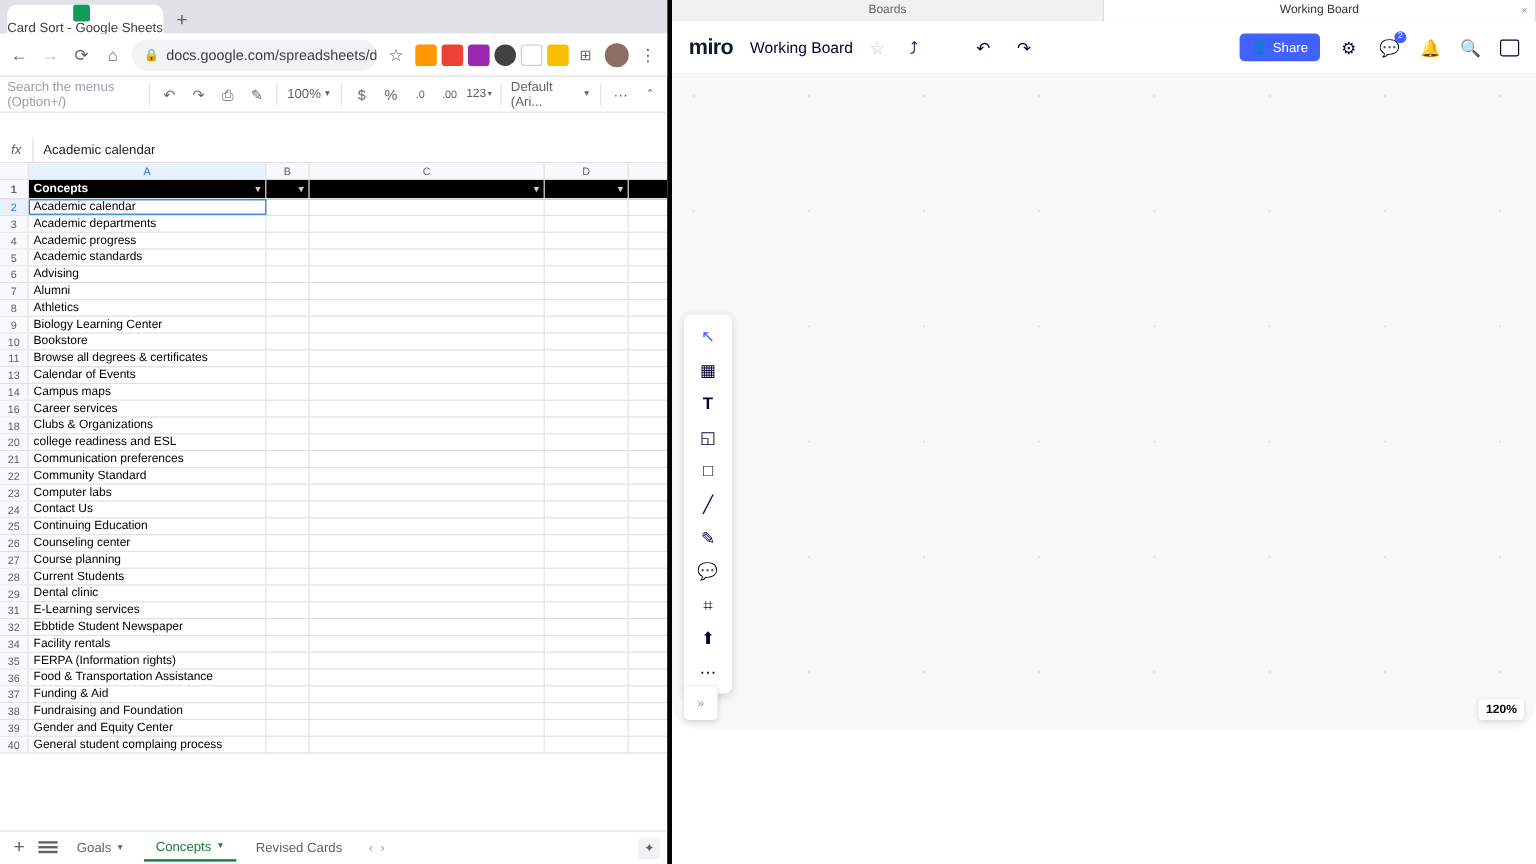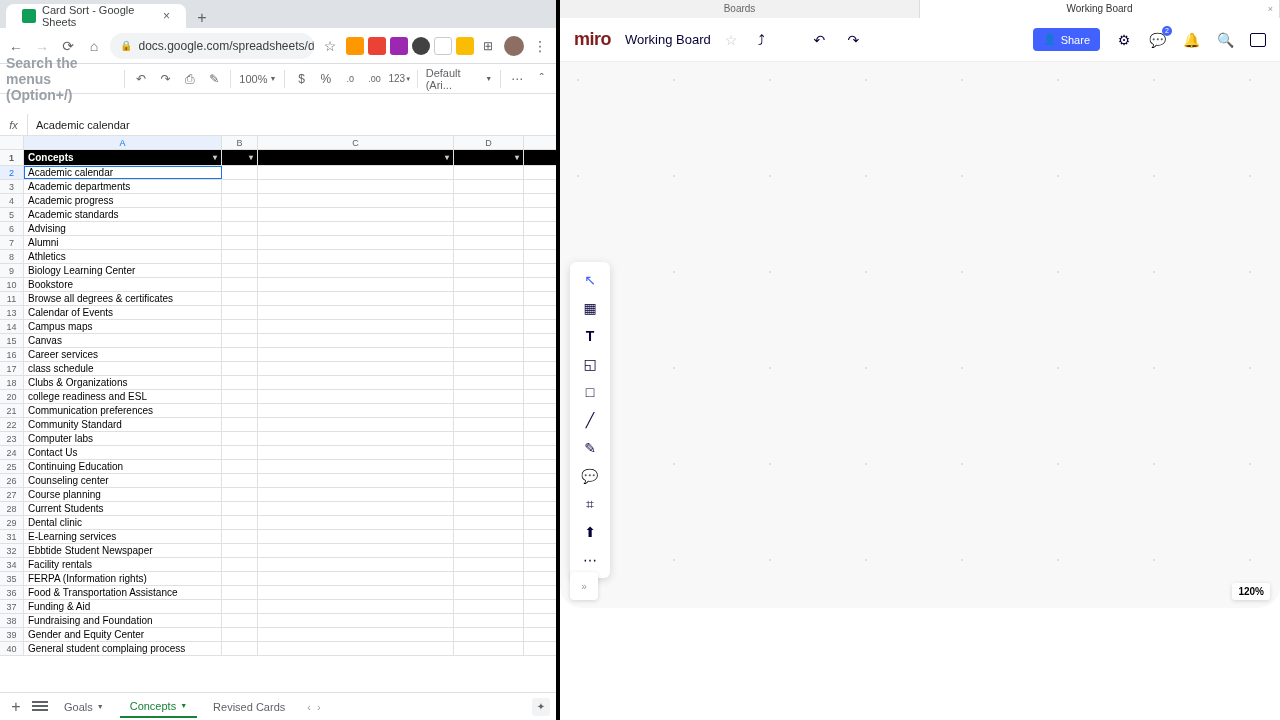--- a/index.html
+++ b/index.html
@@ -3,36 +3,36 @@
 <meta charset="utf-8">
 <style>
   * { margin: 0; padding: 0; box-sizing: border-box; font-family: Arial, sans-serif; }
   body { width: 1280px; height: 720px; display: flex; overflow: hidden; background: #fff; }
   
   .left-pane { width: 560px; height: 720px; display: flex; flex-direction: column; border-right: 4px solid #000; }
   .right-pane { width: 720px; height: 608px; display: flex; flex-direction: column; background: #f8f8f8; position: relative; border-radius: 22px; }
 
   
   .tab-strip { height: 28px; background: #dee1e6; display: flex; align-items: flex-end; padding-left: 6px; }
-  .tab { display: flex; align-items: center; background: #fff; border-radius: 8px 8px 0 0; height: 24px; padding: 0 16px; font-size: 11px; color: #3c4043; max-width: 180px; }
+  .tab { display: flex; align-items: center; background: #fff; border-radius: 8px 8px 0 0; height: 24px; padding: 0 0; font-size: 11px; color: #3c4043; max-width: 180px; flex-direction: column; }
   .tab .fav { width: 14px; height: 14px; background: #0f9d58; border-radius: 2px; margin-right: 6px; flex: none; }
   .tab .close { margin-left: 18px; font-size: 12px; color: #5f6368; cursor: pointer; }
   .newtab { width: 20px; height: 20px; display: flex; align-items: center; justify-content: center; margin-left: 6px; color: #5f6368; font-size: 16px; cursor: pointer; }
 
   .addr-bar { height: 36px; background: #fff; border-bottom: 1px solid #dadce0; display: flex; align-items: center; padding: 0 6px; gap: 6px; }
   .nav-icn { width: 20px; height: 20px; display: flex; align-items: center; justify-content: center; color: #5f6368; font-size: 14px; cursor: pointer; }
   .url-box { flex: 1; height: 26px; background: #f1f3f4; border-radius: 14px; display: flex; align-items: center; padding: 0 10px; font-size: 12px; color: #3c4043; gap: 6px; overflow: hidden; }
   .url-box .lock { font-size: 10px; }
   .ext-icons { display: flex; gap: 4px; align-items: center; }
   .ext { width: 18px; height: 18px; border-radius: 3px; }
   .avatar { width: 20px; height: 20px; border-radius: 50%; background: #8d6e63; }
 
   
   .sheets-tb { height: 30px; border-bottom: 1px solid #e0e0e0; display: flex; align-items: center; padding: 0 6px; gap: 8px; font-size: 11px; color: #5f6368; }
-  .menu-search { color: #9aa0a6; flex: none; width: 110px; font-size: 14px; font-weight: bold; }
+  .menu-search { color: #9aa0a6; flex: none; width: 110px; font-size: 11px; }
   .tb-sep { width: 1px; height: 18px; background: #e0e0e0; }
   .tb-icn { width: 18px; height: 18px; display: flex; align-items: center; justify-content: center; cursor: pointer; font-size: 12px; }
   .zoom { display: flex; align-items: center; gap: 2px; }
   .font-sel { display: flex; align-items: center; gap: 2px; }
   .tb-more { margin-left: auto; }
 
   
   .fx-bar { height: 22px; border-bottom: 1px solid #e0e0e0; display: flex; align-items: center; font-size: 11px; margin-top: 20px; }
   .fx-label { width: 28px; text-align: center; color: #5f6368; font-style: italic; border-right: 1px solid #e0e0e0; height: 100%; display: flex; align-items: center; justify-content: center; }
   .fx-val { padding-left: 8px; color: #202124; }
@@ -73,21 +73,21 @@
   .carets { display:flex; gap:6px; color:#9aa0a6; margin-left:6px;}
   .explore { margin-left:auto; width:18px; height:18px; background:#f1f3f4; border-radius:3px; display:flex; align-items:center; justify-content:center; font-size:10px; color:#5f6368; }
 
   
   .miro-tabs { height: 18px; background: #f1f1f1; display: flex; font-size: 10px; }
   .mtab { flex: 1; text-align: center; line-height: 18px; color: #666; border-right:1px solid #ddd; cursor:pointer; position:relative;}
   .mtab.active { background: #fff; color:#333; }
   .mtab .x { position:absolute; right:6px; font-size:9px; color:#999;}
 
   .miro-header { height: 44px; background: #fff; display: flex; align-items: center; padding: 0 14px; gap: 14px; border-bottom: 1px solid #eee; }
-  .miro-logo { font-size: 18px; font-weight: 700; color: #7f1d1d; letter-spacing: -0.5px; }
+  .miro-logo { font-size: 18px; font-weight: 700; color: #0f172a; letter-spacing: -0.5px; }
   .miro-title { font-size: 13px; color: #050038; font-weight:500; }
   .miro-star { color: #c7c7c7; font-size: 14px; cursor:pointer; }
   .miro-icn { width: 20px; height: 20px; display:flex; align-items:center; justify-content:center; color:#050038; cursor:pointer; font-size:14px; }
   .share-btn { background: #4262ff; color: #fff; font-size: 11px; padding: 5px 10px; border-radius: 4px; display:flex; align-items:center; gap:4px; cursor:pointer; margin-left:auto; }
   .badge-icn { position:relative; }
   .badge-icn::after { content:"2"; position:absolute; top:-4px; right:-4px; background:#4262ff; color:#fff; font-size:7px; width:10px; height:10px; border-radius:50%; display:flex; align-items:center; justify-content:center;}
 
   .miro-canvas { flex:1; position:relative; background-image: radial-gradient(#e0e0e0 1px, transparent 1px); background-size: 96px 96px; background-position: -30px -30px; }
   
   .miro-tools { position:absolute; left:10px; top:200px; width:40px; background:#fff; border-radius:6px; box-shadow:0 2px 8px rgba(0,0,0,.15); padding:6px 0; display:flex; flex-direction:column; align-items:center; gap:4px; }
@@ -270,36 +270,22 @@
     <div class="cell D"></div>
         </div>
         <div class="row">
           <div class="rn">14</div>
     <div class="cell A">Campus maps</div>
     <div class="cell B"></div>
     <div class="cell C"></div>
     <div class="cell D"></div>
         </div>
         <div class="row">
-          <div class="rn">15</div>
-    <div class="cell A">Canvas</div>
-    <div class="cell B"></div>
-    <div class="cell C"></div>
-    <div class="cell D"></div>
-        </div>
-        <div class="row">
           <div class="rn">16</div>
     <div class="cell A">Career services</div>
-    <div class="cell B"></div>
-    <div class="cell C"></div>
-    <div class="cell D"></div>
-        </div>
-        <div class="row">
-          <div class="rn">17</div>
-    <div class="cell A">class schedule</div>
     <div class="cell B"></div>
     <div class="cell C"></div>
     <div class="cell D"></div>
         </div>
         <div class="row">
           <div class="rn">18</div>
     <div class="cell A">Clubs &amp; Organizations</div>
     <div class="cell B"></div>
     <div class="cell C"></div>
     <div class="cell D"></div>

